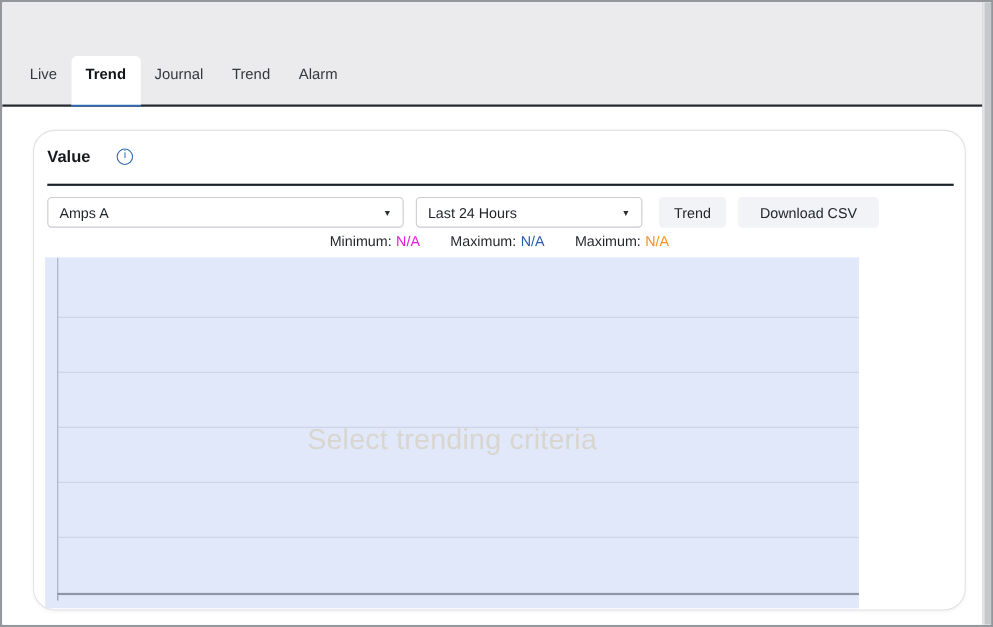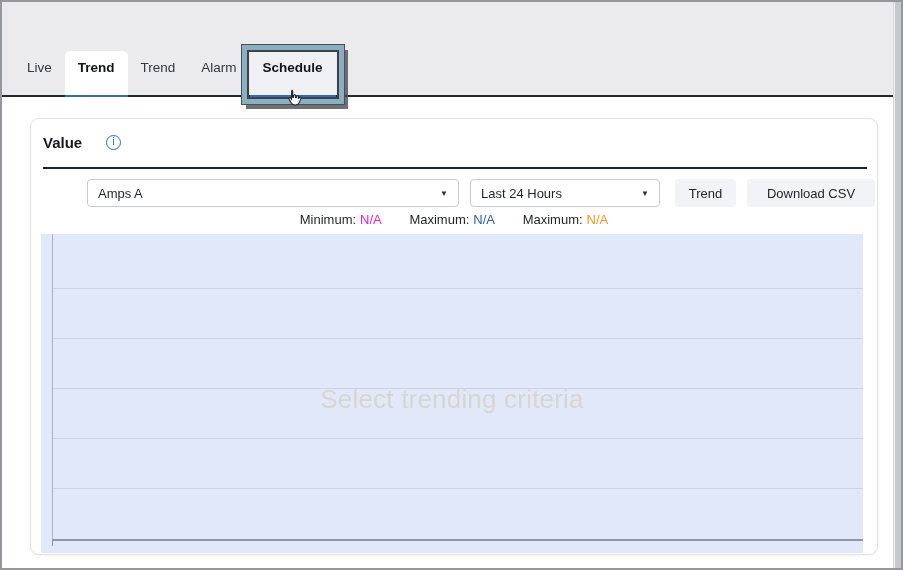--- a/index.html
+++ b/index.html
@@ -48,21 +48,21 @@
     box-shadow:0 0 0 1px #4a4f57, 4px 5px 0 0 rgba(72,77,84,.8),
                inset 0 0 0 2px #3d4249;
     pointer-events:none; z-index:3;
   }
   .cursor { position:absolute; left:50%; bottom:-17px; transform:translateX(-45%); z-index:4; }
 
   
   .main { position:absolute; left:0; top:97px; right:0; bottom:0; background:#fff; }
   .card {
     position:absolute; left:28px; top:19px; width:848px; height:437px;
-    background:#fff; border:1px solid #e0e2e6; border-radius:9px;
+    background:#fff; border:1px solid #e0e2e6; border-radius:20px;
     box-shadow:0 1px 3px rgba(0,0,0,.05);
   }
   .card-heading {
     position:absolute; left:12px; top:15px; display:flex; align-items:center;
   }
   .card-title { font-size:15px; font-weight:bold; color:#15181d; }
   .info-icon {
     margin-left:24px; width:15px; height:15px; border:1.5px solid #2f6db3;
     border-radius:50%; color:#2f6db3; font-size:10px; line-height:12px;
     text-align:center; font-style:normal; display:inline-block;
@@ -74,40 +74,40 @@
   
   .controls { position:absolute; left:12px; top:60px; height:28px; display:flex; }
   .selectbox {
     height:28px; border:1px solid #c8cbd1; border-radius:4px; background:#fff;
     display:flex; align-items:center; padding:0 10px; font-size:13px; color:#1f2329;
     position:relative; cursor:pointer;
   }
   .selectbox .caret {
     position:absolute; right:10px; font-size:8px; color:#2c3036;
   }
-  .select-metric { width:372px; margin-right:11px;margin-left:44px; }
-  .select-range  { width:190px; margin-right:15px; }
+  .select-metric { width:324px; margin-right:11px; }
+  .select-range  { width:206px; margin-right:15px; }
   .btn {
     height:28px; border:none; border-radius:4px; background:#f2f3f6;
     font-size:13px; color:#22262c; cursor:pointer; font-family:inherit;
   }
   .btn-trend { width:61px; margin-right:11px; }
   .btn-csv   { width:128px; }
 
   
   .stats {
     position:absolute; left:0; right:0; top:93px; text-align:center;
     font-size:13px; color:#1f2329;
   }
   .stat { margin:0 12px; }
   .stat .stat-value { margin-left:4px; }
 
   
   .chart {
-    position:absolute; left:10px; top:115px; width:822px; height:319px;
+    position:absolute; left:10px; top:115px; width:740px; height:319px;
     background:#e0e8fa; overflow:hidden;
   }
   .gridline { position:absolute; left:11px; right:0; height:1px; background:#cdd3e3; }
   .y-axis { position:absolute; left:11px; top:0; height:306px; width:1px; background:#a9b0bf; }
   .x-axis { position:absolute; left:11px; right:0; top:305px; height:2px; background:#8d95a6; }
   .x-tick { position:absolute; left:11px; top:307px; width:1px; height:5px; background:#8d95a6; }
   .chart-placeholder {
     position:absolute; left:0; right:0; top:150px; text-align:center;
     font-size:26px; color:#d9d5cf; letter-spacing:.2px;
   }
@@ -122,31 +122,23 @@
 </head>
 <body>
 
 <div class="frame">
 
   <div class="header">
 
     <div class="tabbar">
       <div class="tab">Live</div>
       <div class="tab active">Trend</div>
+      <div class="tab">Journal</div>
       <div class="tab">Trend</div>
       <div class="tab">Alarm</div>
-      <div class="tab hovered">
-        <span>Schedule</span>
-        <div class="annotation-box"></div>
-        <div class="cursor">
-          <svg width="19" height="21" viewBox="0 0 24 26">
-            <path d="M9 2.5c.8 0 1.4.6 1.4 1.4v7.6l1 .1.3-2.2c.1-.7.7-1.2 1.4-1.1.7.1 1.2.7 1.1 1.4l-.2 2.1.9.2.5-1.7c.2-.7.9-1.1 1.5-.9.7.2 1.1.9.9 1.6l-.5 1.6.8.3.5-1c.3-.6 1-.9 1.6-.6.6.3.9 1 .6 1.6l-1.4 3.7c-.9 2.5-2.5 4.6-5.8 4.6-2.7 0-4.3-1.1-5.4-3.1l-2.3-4.1c-.4-.6-.2-1.4.4-1.8.6-.4 1.4-.2 1.8.4l.9 1.4V3.9c0-.8.6-1.4 1.4-1.4z" fill="#ffffff" stroke="#1b1e22" stroke-width="1.3"></path>
-          </svg>
-        </div>
-      </div>
     </div>
   </div>
 
   <div class="main">
     <div class="card">
 
       <div class="card-heading">
         <span class="card-title">Value</span>
         <span class="info-icon">i</span>
       </div>

